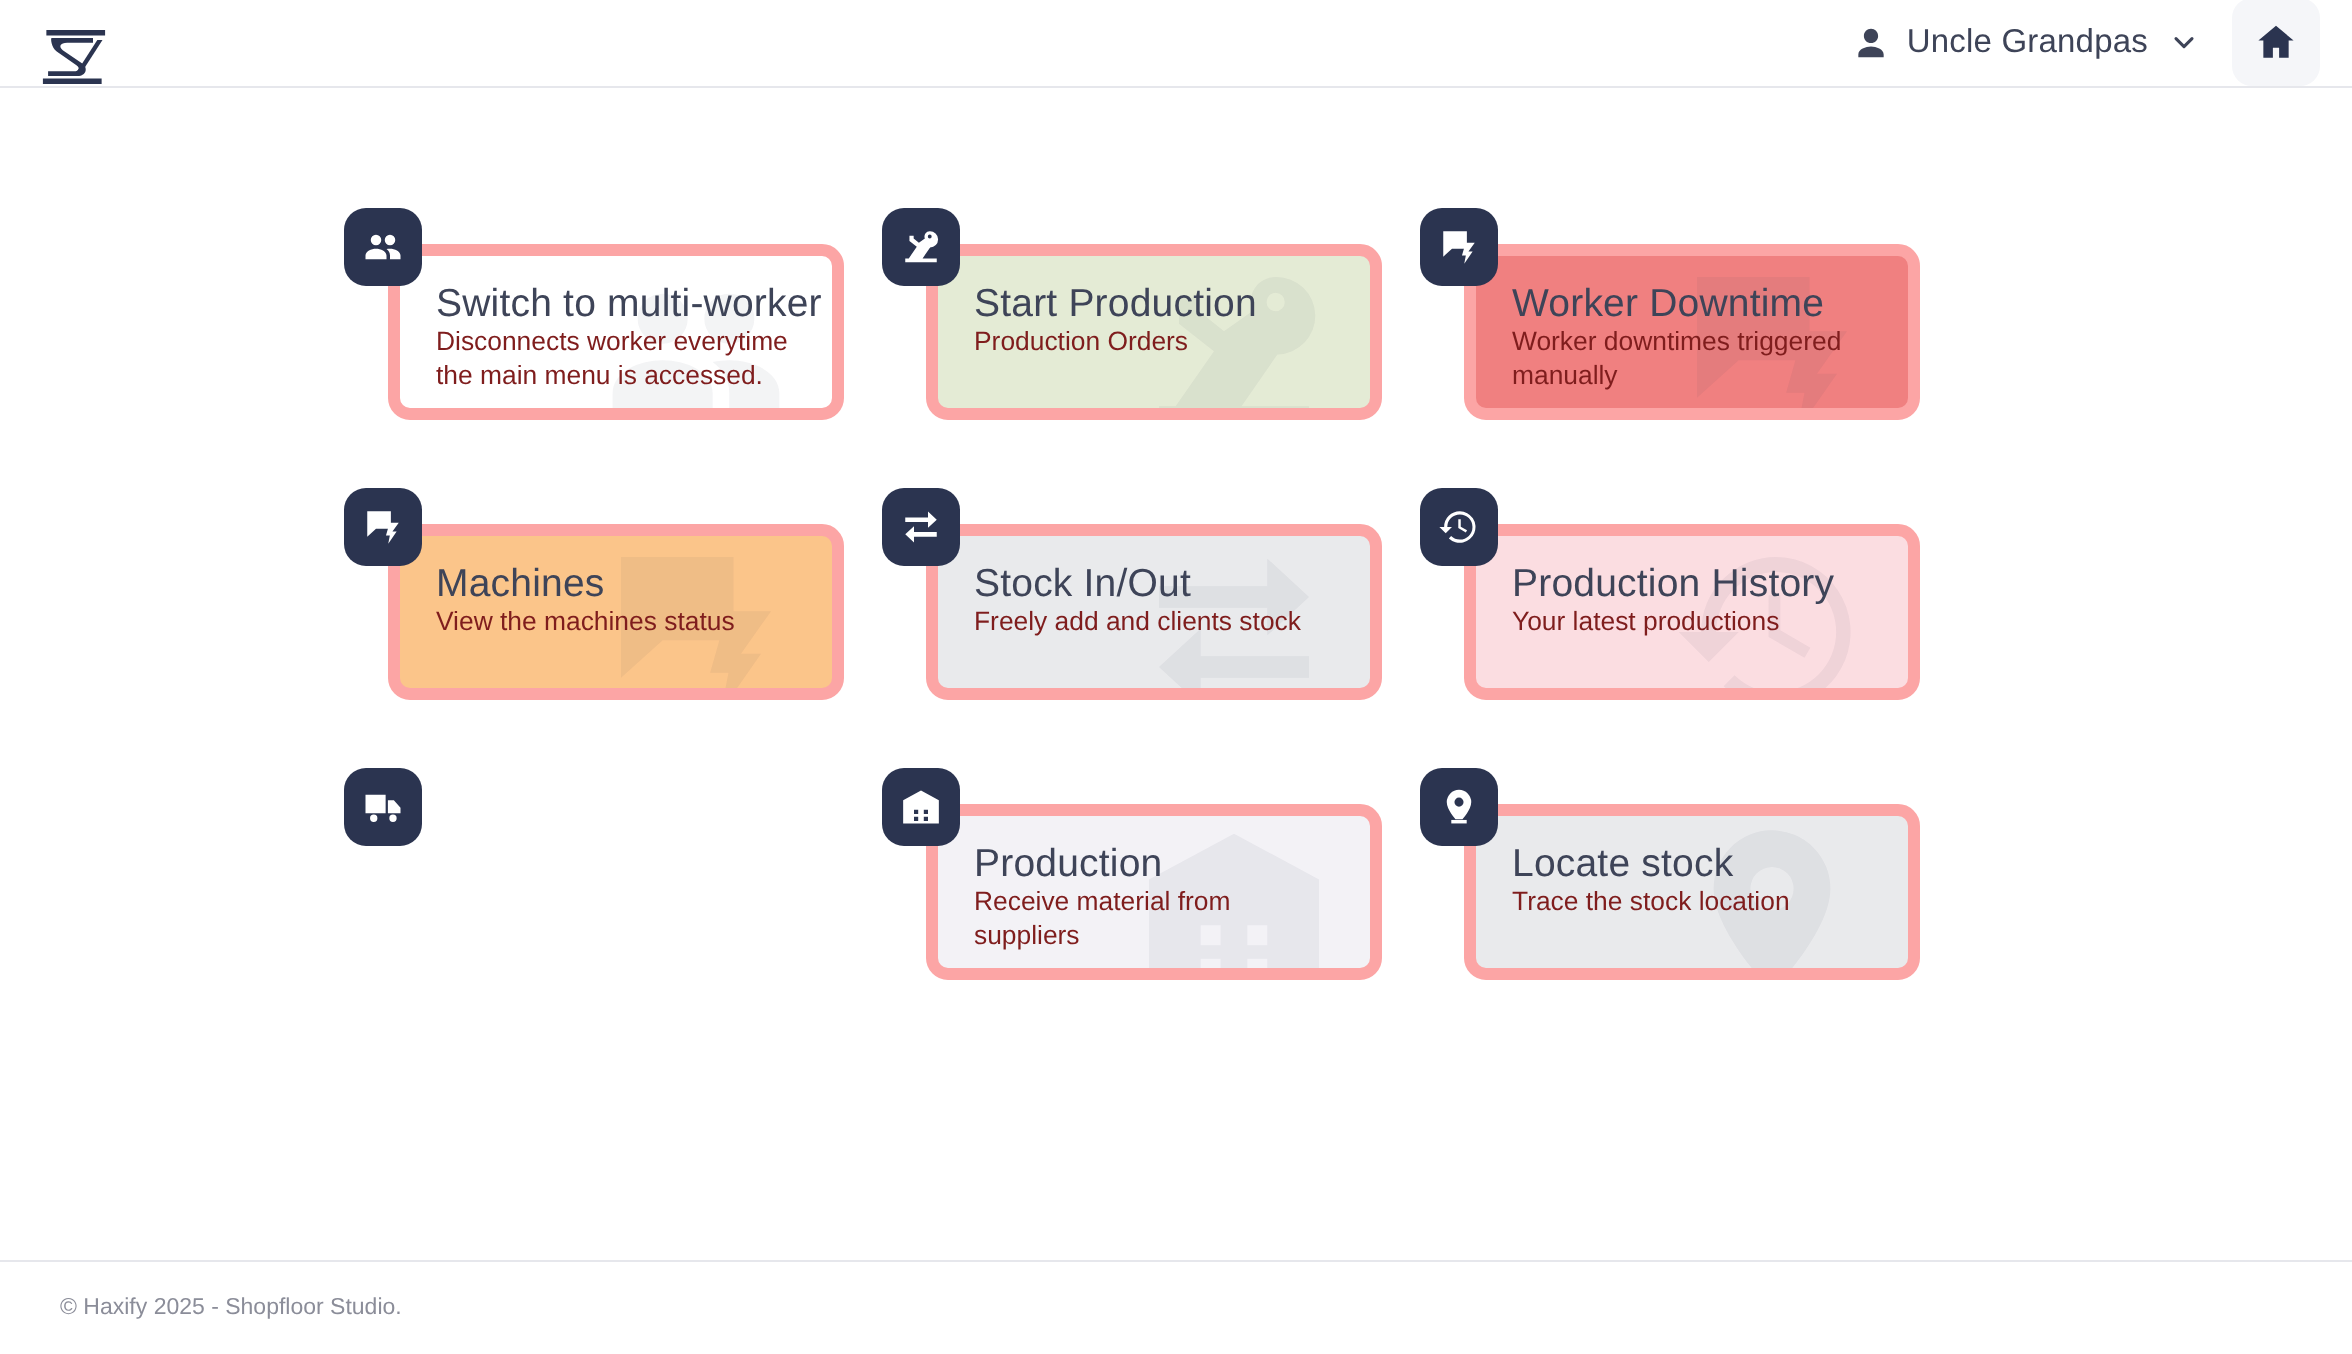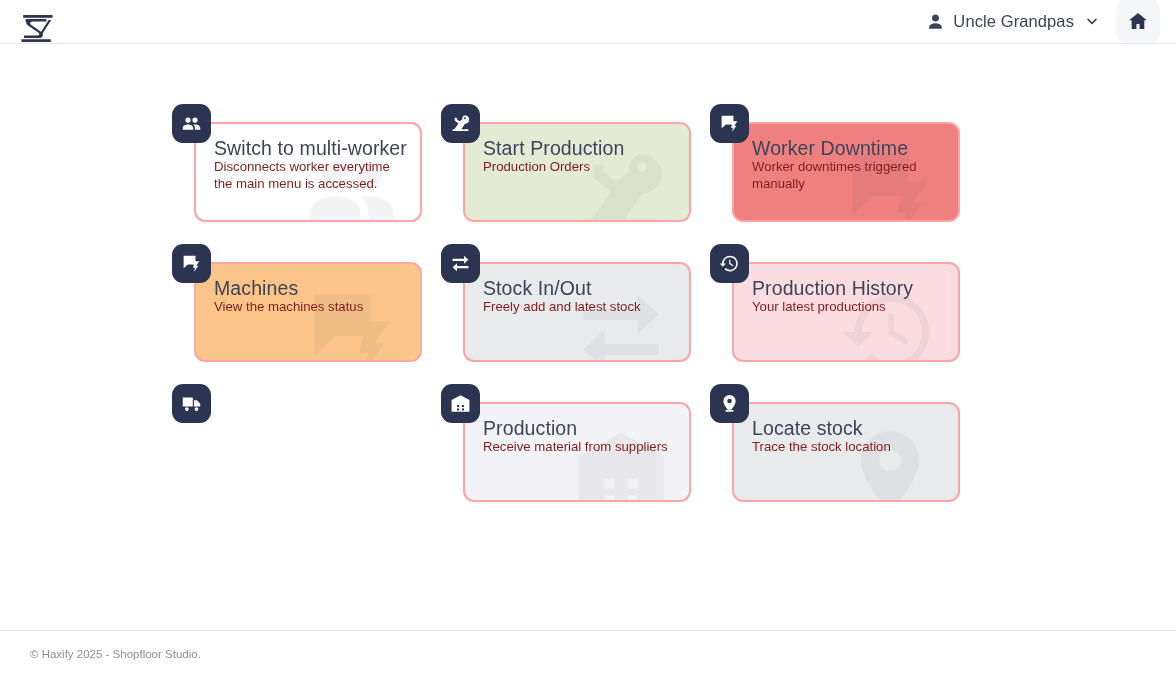--- a/index.html
+++ b/index.html
@@ -106,23 +106,23 @@
   .tile-wrap {
     position: relative;
     height: 118px;
   }
 
   .tile {
     position: absolute;
     left: 22px;
     top: 18px;
     width: 228px;
-    height: 100px;
+    height: 88px;
     border-radius: 11px;
-    border: 2px solid #fca5a5;
+    border: 6px solid #fca5a5;
     overflow: hidden;
     cursor: pointer;
     padding: 14px 16px 0 18px;
   }
 
   .tile-watermark {
     position: absolute;
     right: 18px;
     bottom: -22px;
     width: 100px;
@@ -294,21 +294,21 @@
     </div>
 
     <div class="tile-wrap">
       <div class="tile" style="background-color: rgb(233, 234, 236);">
         <div class="tile-watermark">
           <svg viewBox="0 0 24 24">
               <path fill="#2b3450" d="M3 6.5h13V3.2l5 4.6-5 4.6V9.1H3V6.5zM21 17.5H8v3.3l-5-4.6 5-4.6v3.3h13v2.6z"></path>
             </svg>
         </div>
         <div class="tile-title">Stock In/Out</div>
-        <div class="tile-desc">Freely add and latest stock</div>
+        <div class="tile-desc">Freely add and clients stock</div>
       </div>
       <div class="tile-badge">
         <svg viewBox="0 0 24 24">
           <path fill="#ffffff" d="M3 6.5h13V3.2l5 4.6-5 4.6V9.1H3V6.5zM21 17.5H8v3.3l-5-4.6 5-4.6v3.3h13v2.6z"></path>
         </svg>
       </div>
     </div>
 
     <div class="tile-wrap">
       <div class="tile" style="background-color: rgb(251, 221, 225);">

